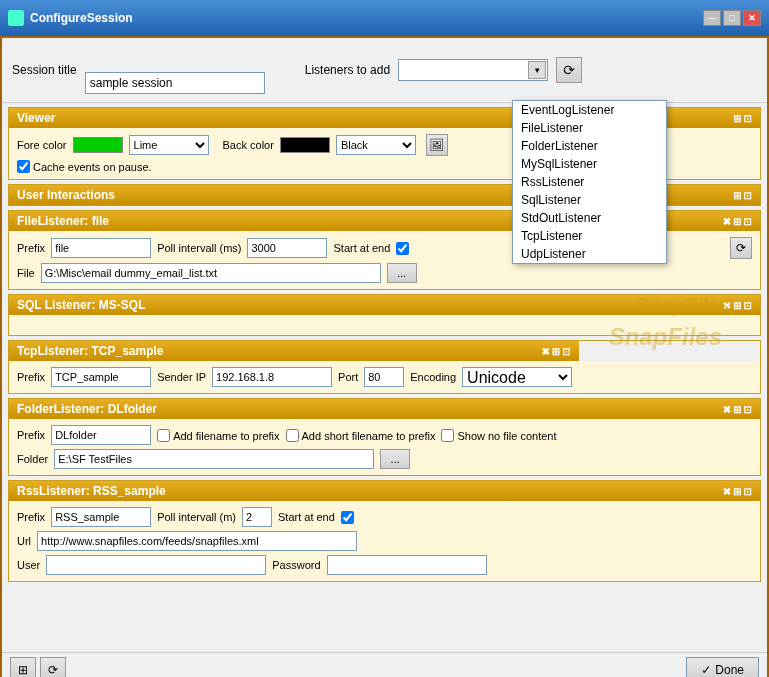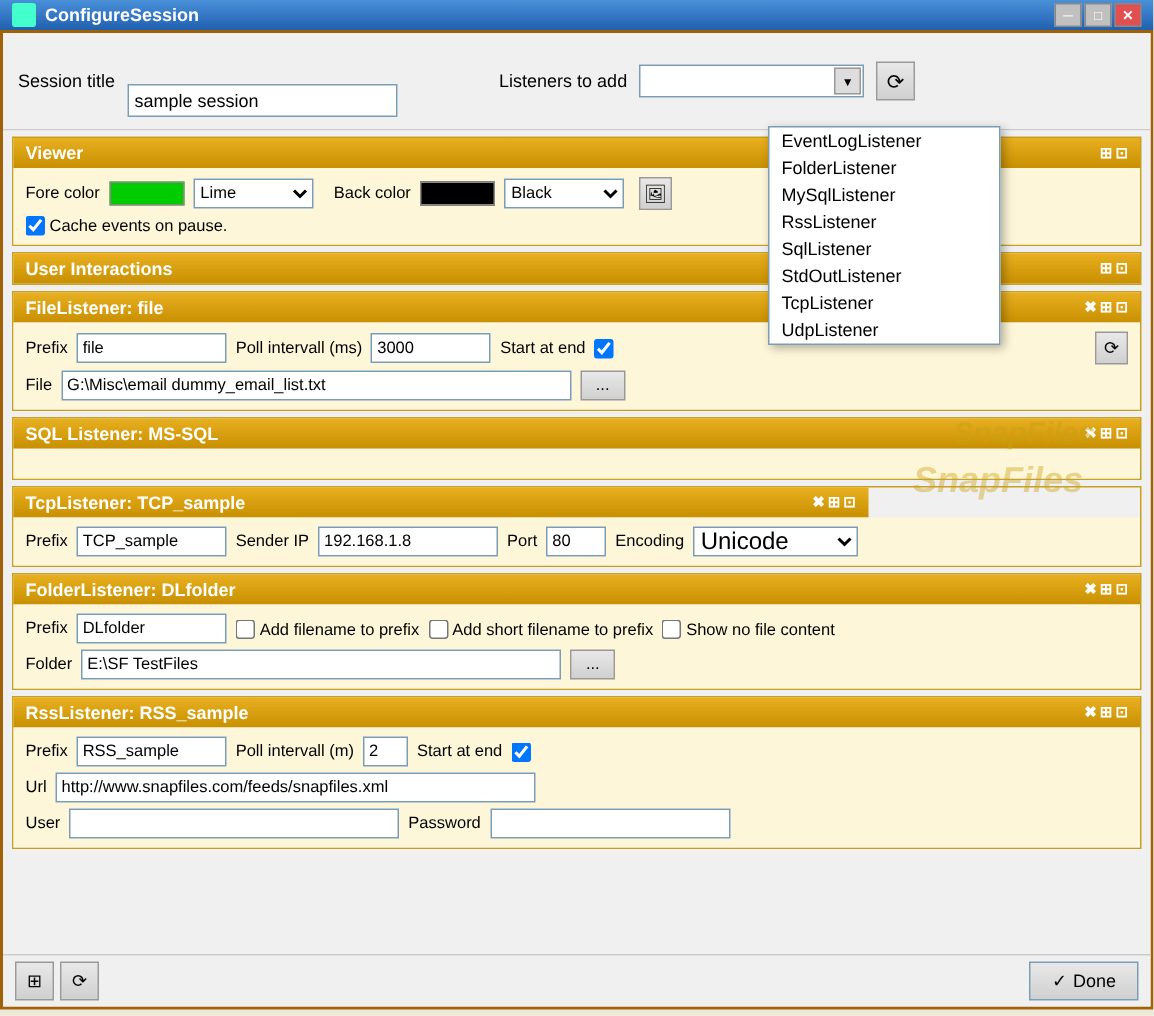--- a/index.html
+++ b/index.html
@@ -7,21 +7,21 @@
       font-family: 'Segoe UI', Tahoma, sans-serif;
       font-size: 12px;
       background: #ece9d8;
       width: 769px;
       height: 677px;
       overflow: hidden;
     }
     .title-bar {
       background: linear-gradient(to bottom, #4a90d9, #2060b0);
       color: white;
-      height: 20px;
+      height: 36px;
       display: flex;
       align-items: center;
       padding: 0 8px;
       font-size: 12px;
       font-weight: bold;
       user-select: none;
     }
     .title-bar-icon {
       width: 16px; height: 16px;
       background: #4fc;
@@ -67,21 +67,21 @@
     .session-input {
       border: 1px solid #7a9db5;
       background: white;
       padding: 2px 4px;
       height: 22px;
       width: 180px;
       font-size: 12px;
       margin-top: 26px;
     }
     .listeners-label {
-      margin-left: 60px;
+      margin-left: 32px;
     }
     .combo-wrapper {
       position: relative;
       display: inline-block;
     }
     .combo-select {
       width: 150px;
       height: 22px;
       border: 1px solid #7a9db5;
       background: white;
@@ -306,20 +306,21 @@
       </select>
       <div class="combo-arrow">▼</div>
     </div>
     <div class="refresh-btn">
       <span>⟳</span>
     </div>
   </div>
 
   <div class="dropdown-overlay">
     <div class="dd-item">EventLogListener</div>
+    <div class="dd-item">FileListener</div>
     <div class="dd-item">FolderListener</div>
     <div class="dd-item">MySqlListener</div>
     <div class="dd-item">RssListener</div>
     <div class="dd-item">SqlListener</div>
     <div class="dd-item">StdOutListener</div>
     <div class="dd-item">TcpListener</div>
     <div class="dd-item">UdpListener</div>
   </div>
 
   <div class="scroll-container">

